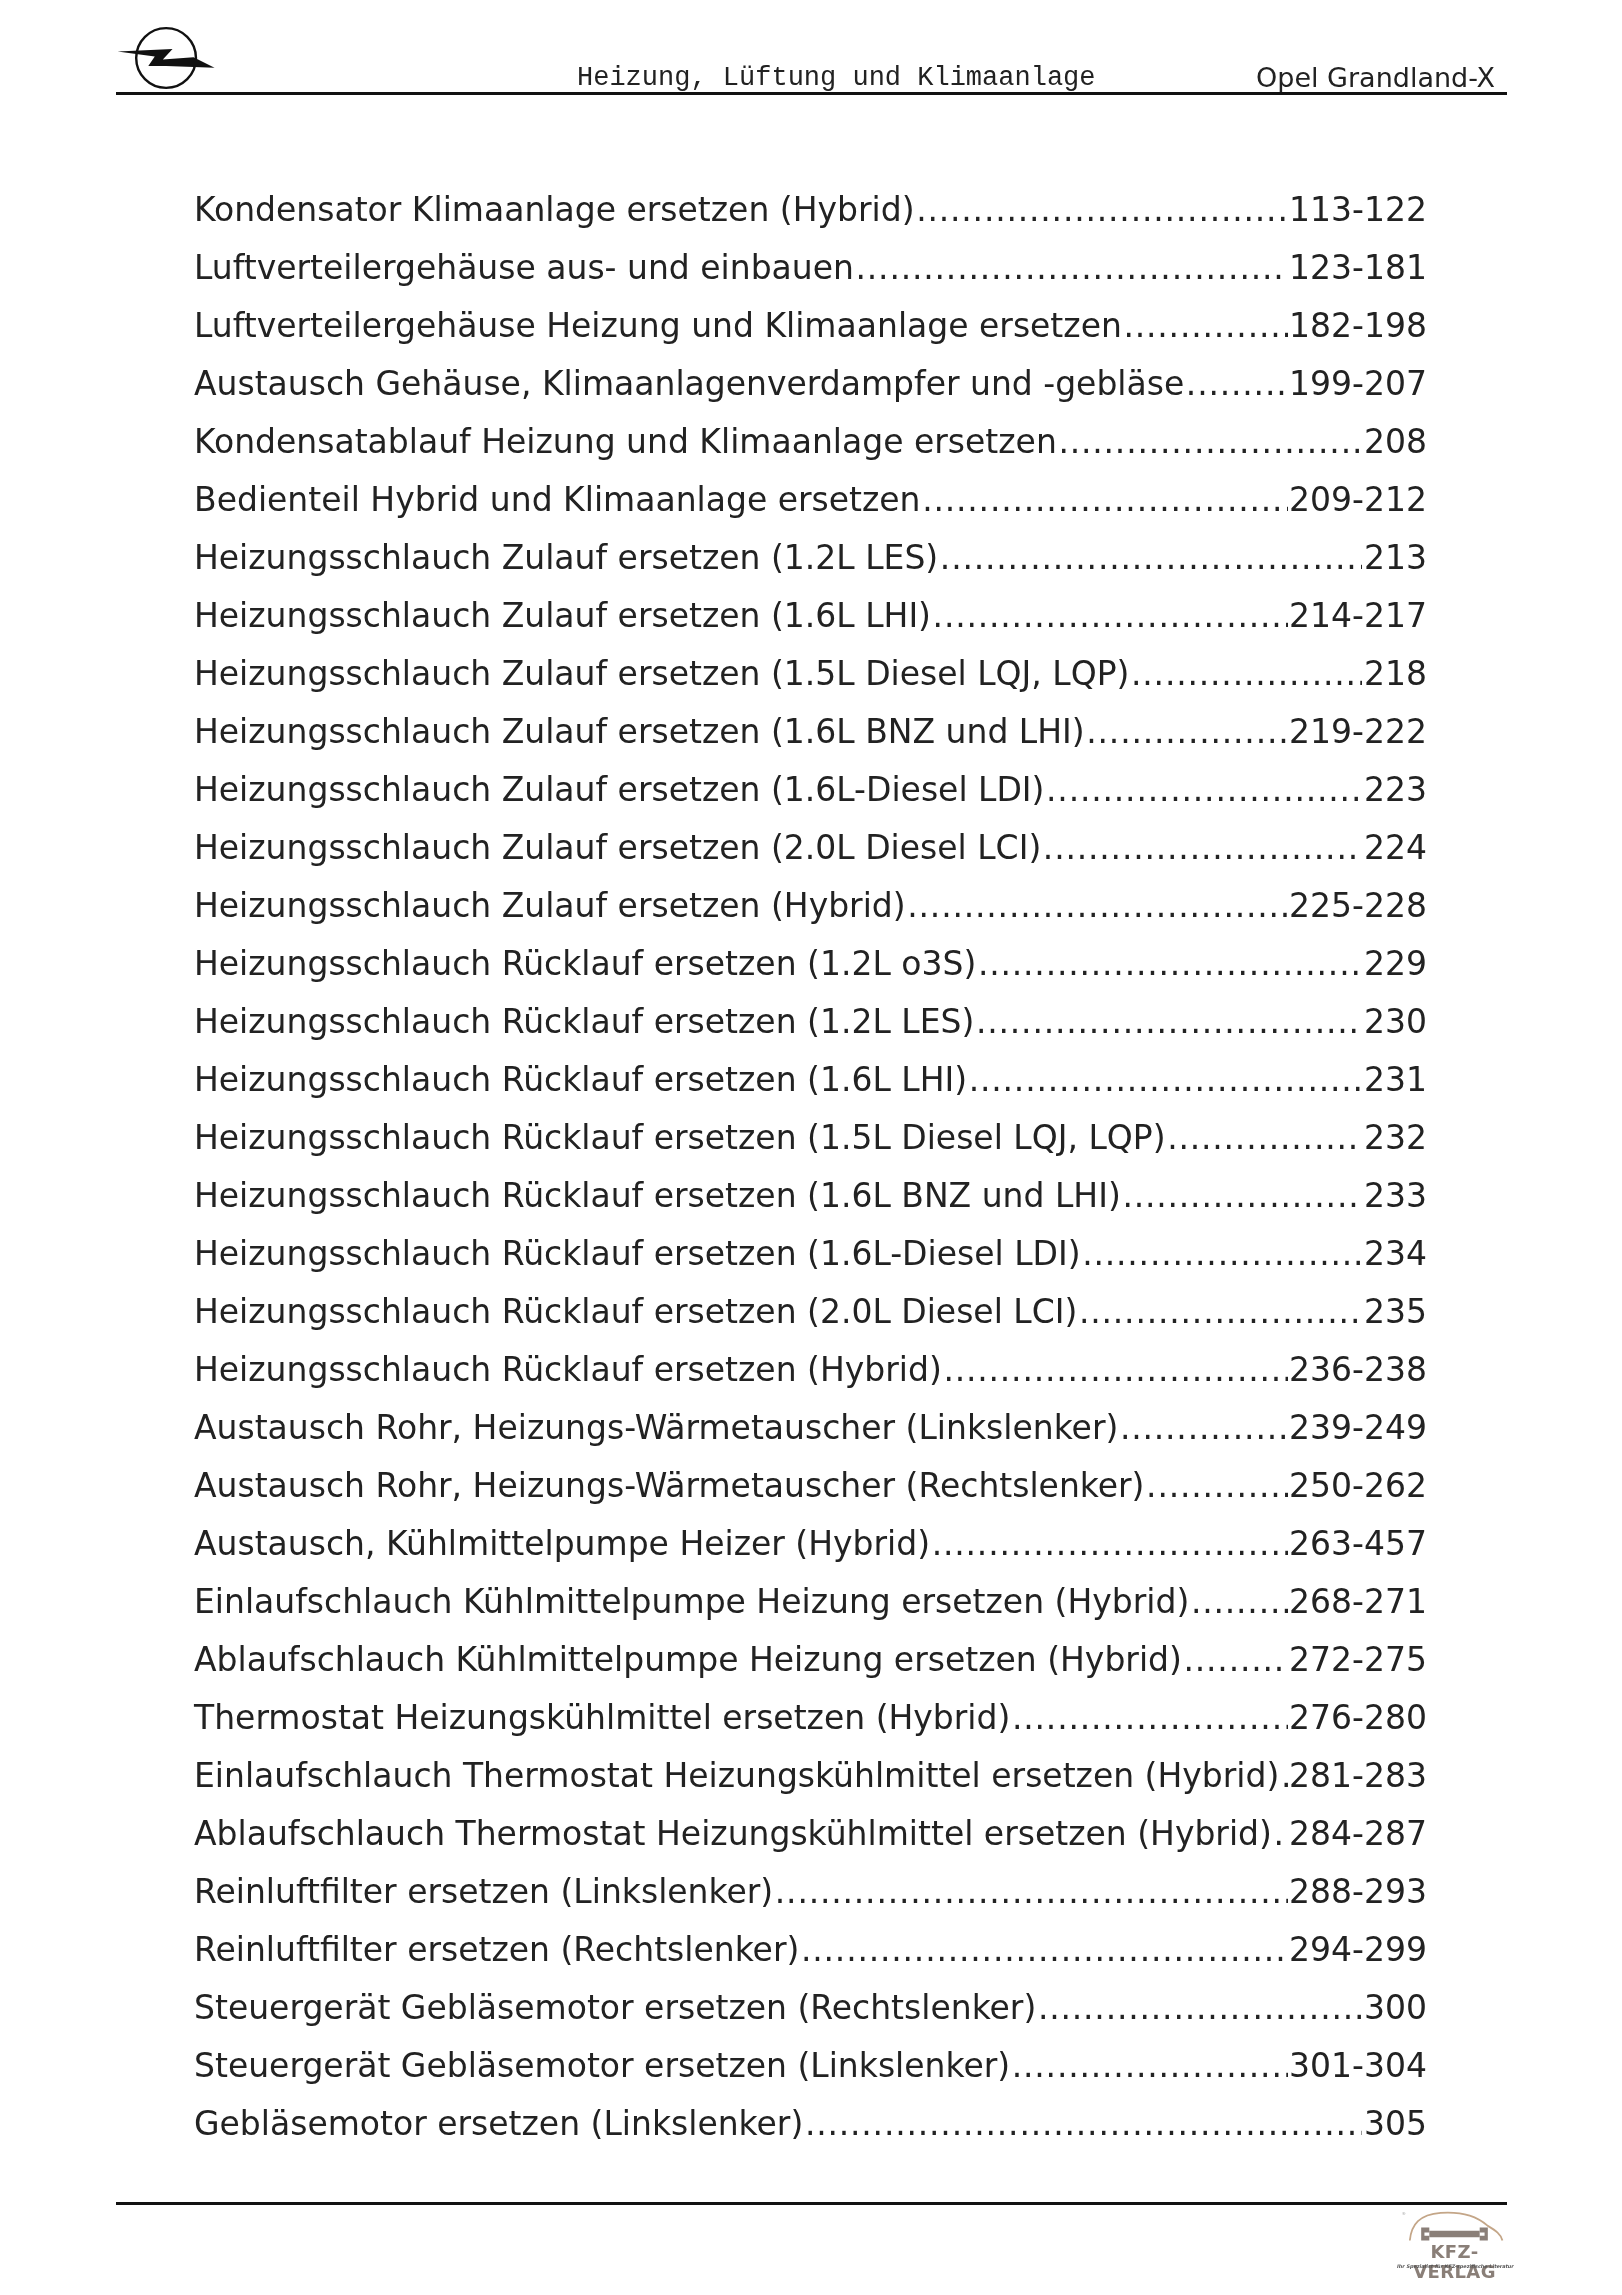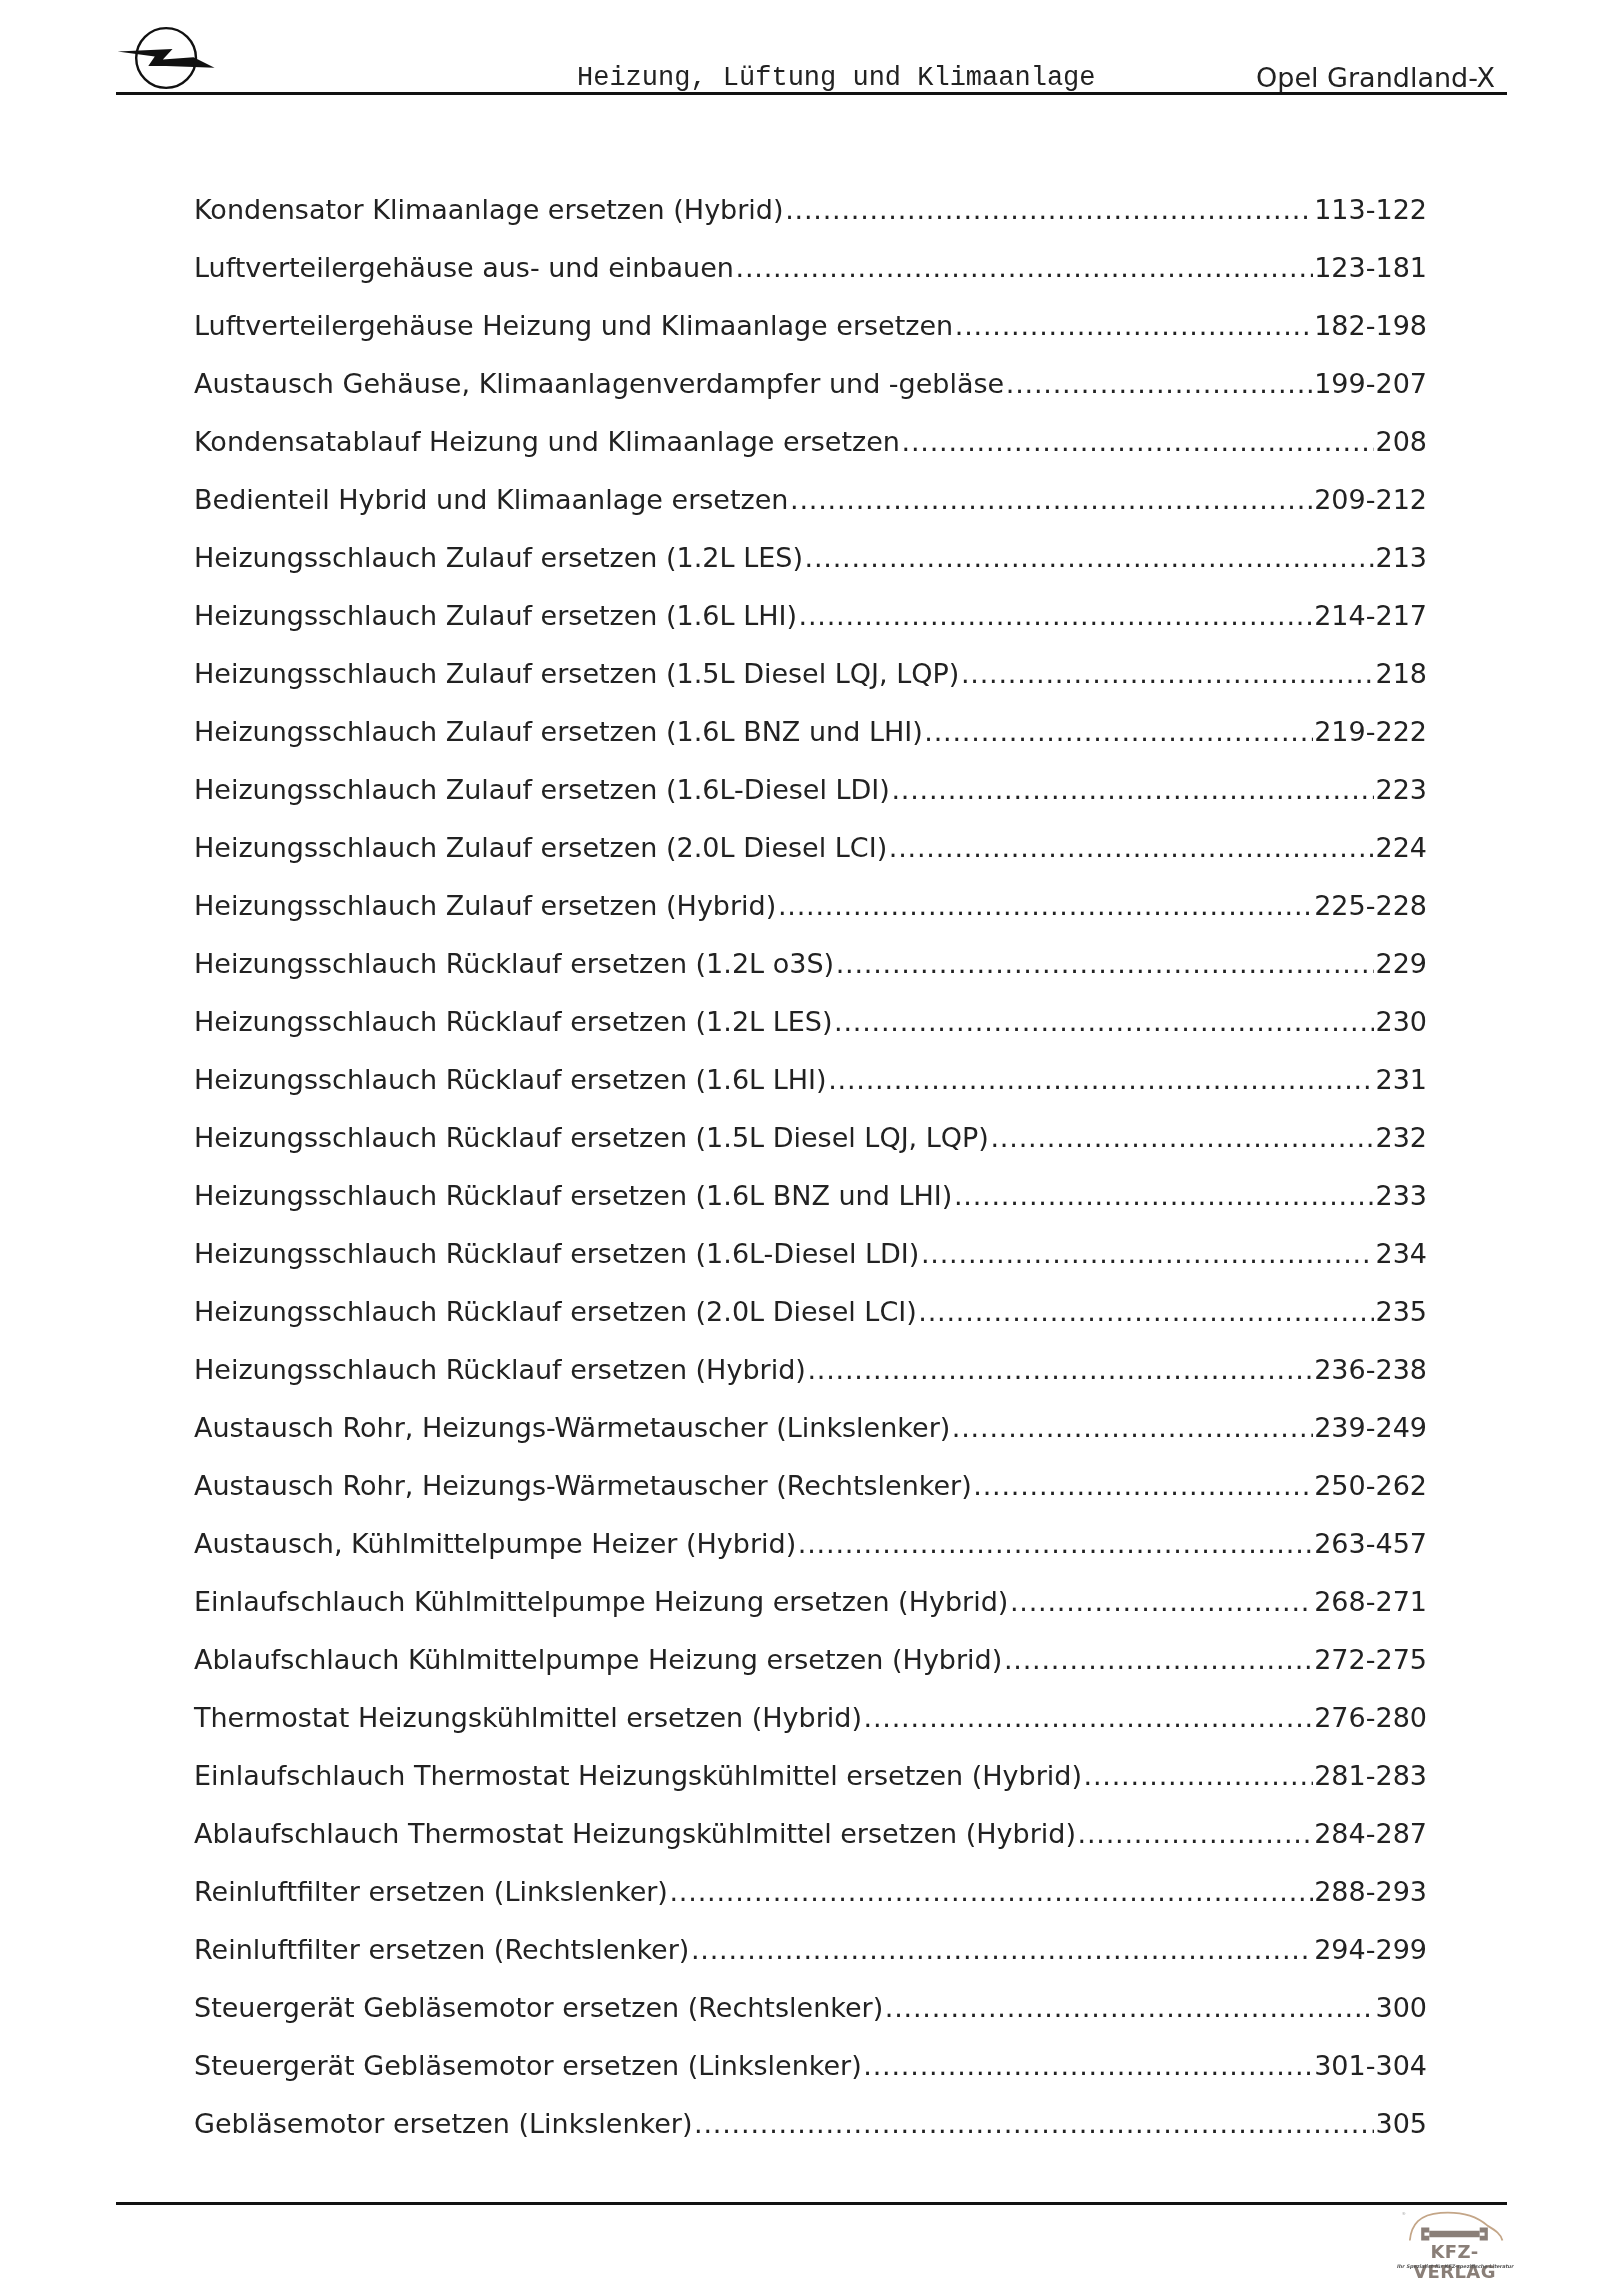--- a/index.html
+++ b/index.html
@@ -6,21 +6,21 @@
   body { width: 1622px; height: 2295px; position: relative; overflow: hidden;
          font-family: "DejaVu Sans", sans-serif; color: #222222; }
   .header-logo { position: absolute; left: 114px; left: 116px; top: 24px; width: 105px; height: 68px; }
   .header-text { position: absolute; top: 62px; font-size: 27px; line-height: 32px; white-space: nowrap; color: #222; }
   .header-title { left: 577px; font-family: Liberation Mono, monospace; }
   .header-model { left: 1256px; }
   .rule { position: absolute; left: 116px; width: 1391px; height: 3.2px; background: #111; }
   .rule-top { top: 92px; }
   .rule-bottom { top: 2202px; }
   .toc { position: absolute; left: 194px; top: 191px; width: 1233px; }
-  .toc-row { display: flex; align-items: baseline; height: 58px; font-size: 27px; line-height: 37px; }
+  .toc-row { display: flex; align-items: baseline; height: 58px; font-size: 33px; line-height: 37px; }
   .toc-title { white-space: nowrap; flex: 0 0 auto; }
   .toc-leader { flex: 1 1 auto; overflow: hidden; white-space: nowrap; letter-spacing: 0.8px; margin: 0 1.6px; color: #222; }
   .toc-leader::before { content: "............................................................................................................................................................................................................................"; }
   .toc-page { flex: 0 0 auto; white-space: nowrap; text-align: right; }
   .footer-logo { position: absolute; left: 1400px; top: 2208px; width: 109px; height: 65px; }
   .footer-brand { position: absolute; left: 1402px; top: 2242px; width: 105px; text-align: center;
                   font-size: 18px; font-weight: bold; color: #8a7f78; letter-spacing: 0.4px; line-height: 19.5px; }
   .footer-tagline { position: absolute; left: 1397px; top: 2263px; width: 115px; text-align: center;
                     font-size: 4.9px; font-style: italic; font-weight: bold; color: #555; white-space: nowrap; line-height: 6.5px; }
 </style>

